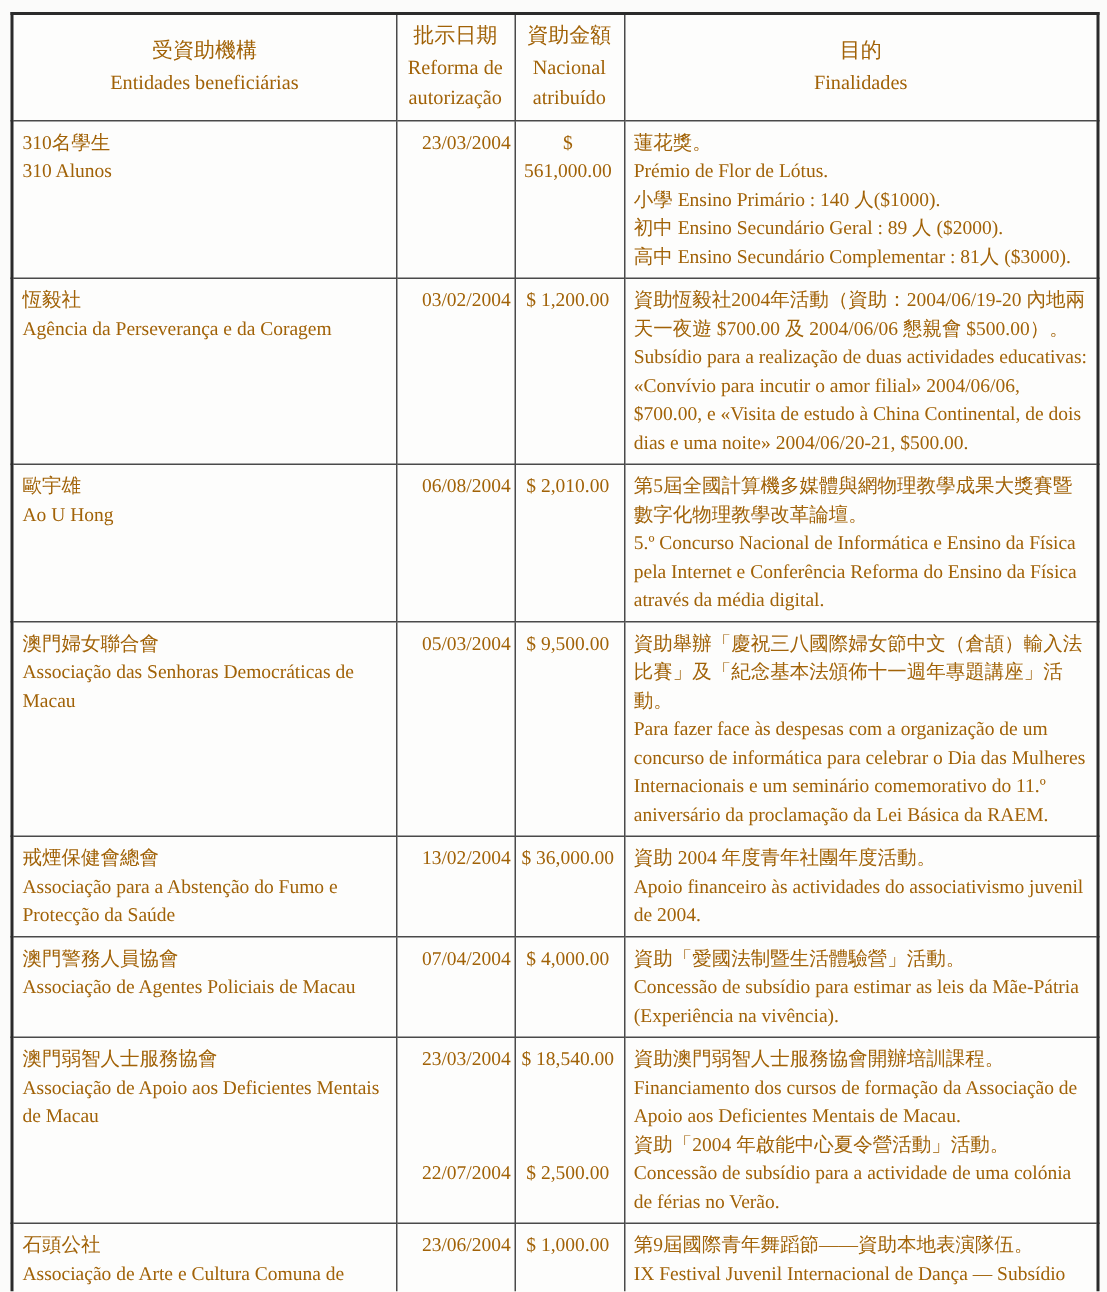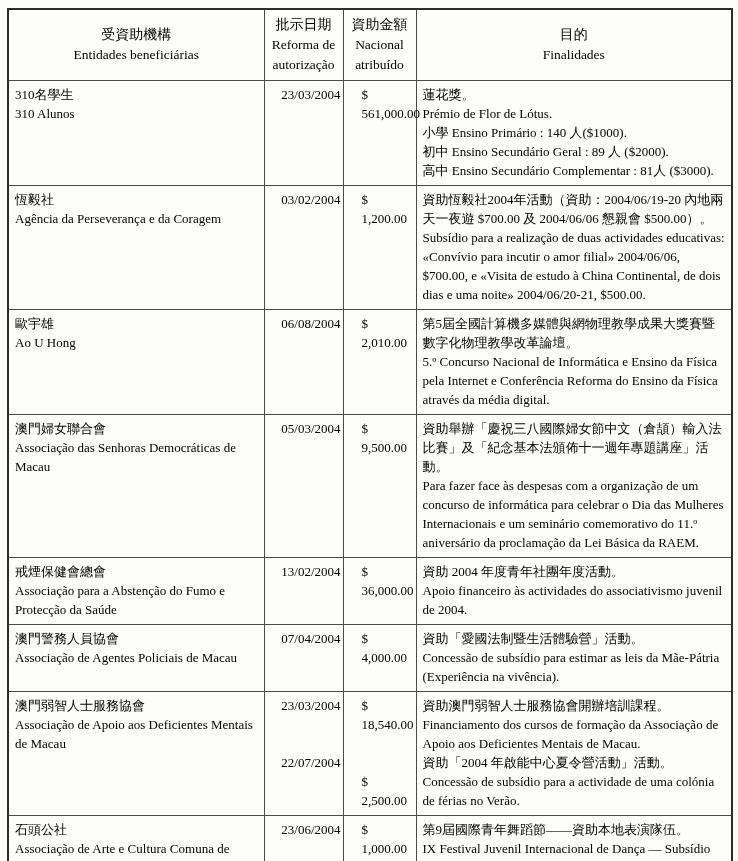--- a/index.html
+++ b/index.html
@@ -7,21 +7,21 @@
     padding: 0;
     background: #fbfbfa;
   }
   .page {
     position: relative;
     width: 738px;
     height: 861px;
     background: #fbfbfa;
     overflow: hidden;
     font-family: "Liberation Serif", "DejaVu Serif", serif;
-    color: #000000;
+    color: #a16207;
   }
   table.subsidy {
     position: absolute;
     left: 7px;
     top: 8px;
     width: 724px;
     border-collapse: collapse;
     table-layout: fixed;
     border: 2px solid #2b2b2b;
     background: #fdfdfc;
@@ -45,27 +45,27 @@
     font-size: 13.5px;
     line-height: 20px;
   }
   th .hzh { font-size: 14px; }
   td.date-cell {
     text-align: right;
     padding-left: 2px;
     padding-right: 2px;
   }
   td.amount-cell {
-    text-align: left;
-    padding-left: 18px;
+    text-align: center;
+    padding-left: 2px;
     padding-right: 4px;
   }
   td.date-cell .entry + .entry,
   td.amount-cell .entry + .entry {
-    margin-top: 38px; 
+    margin-top: 57px; 
   }
   .purpose-line { white-space: normal; }
   .entity-pt { white-space: normal; font-family: Liberation Serif, serif; }
 </style>
 </head>
 <body>
 
 <div class="page">
   <table class="subsidy">
     <colgroup>

